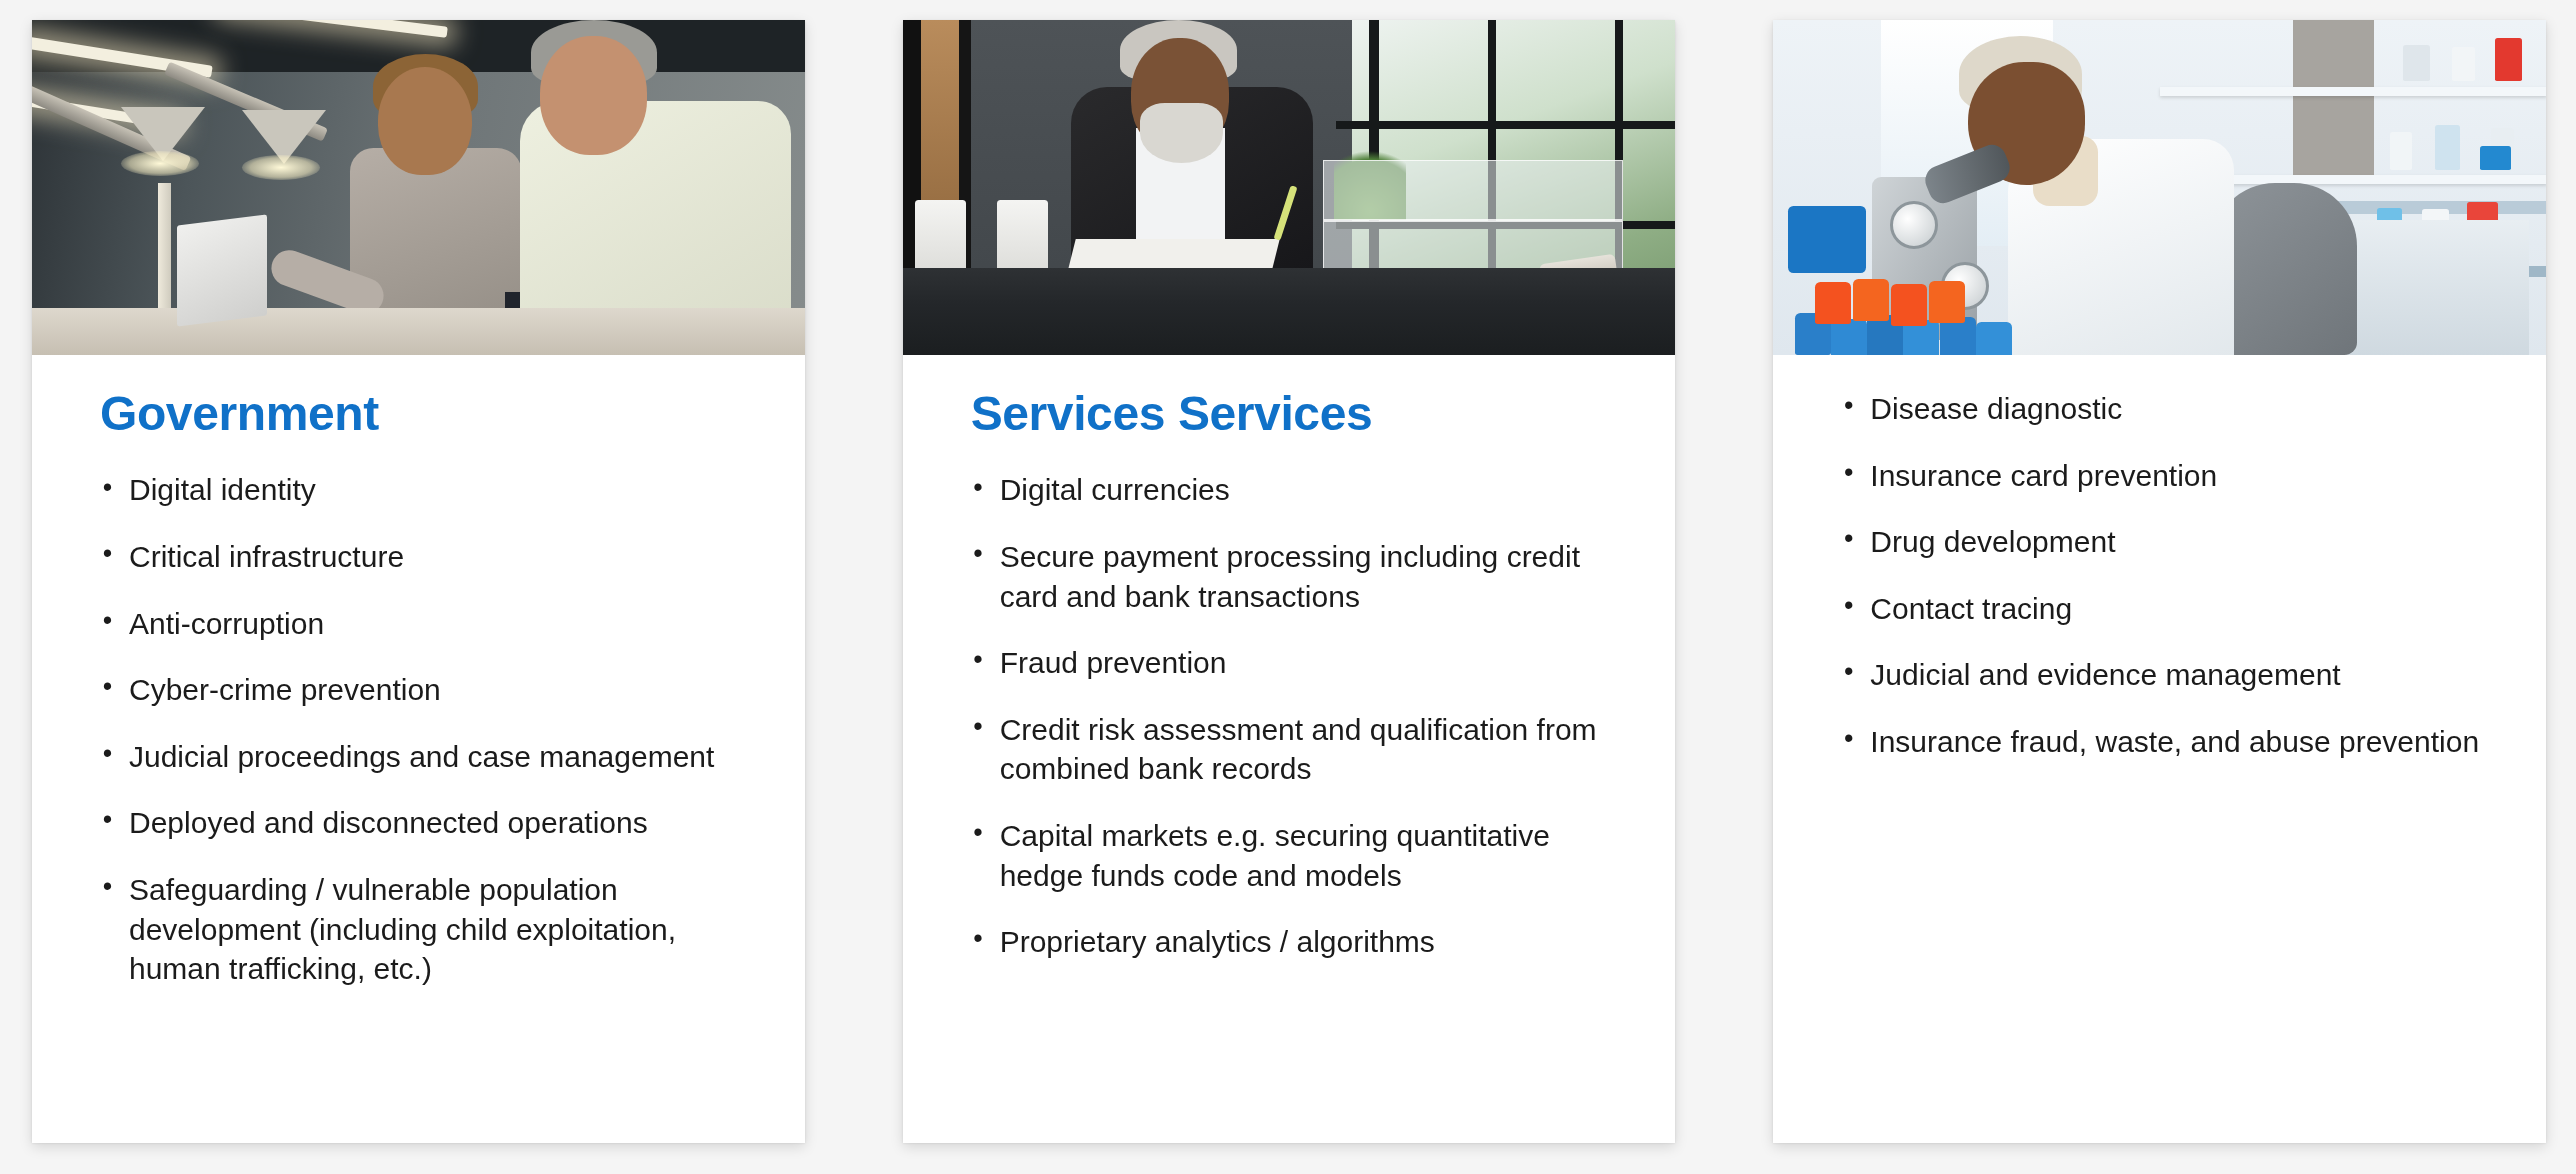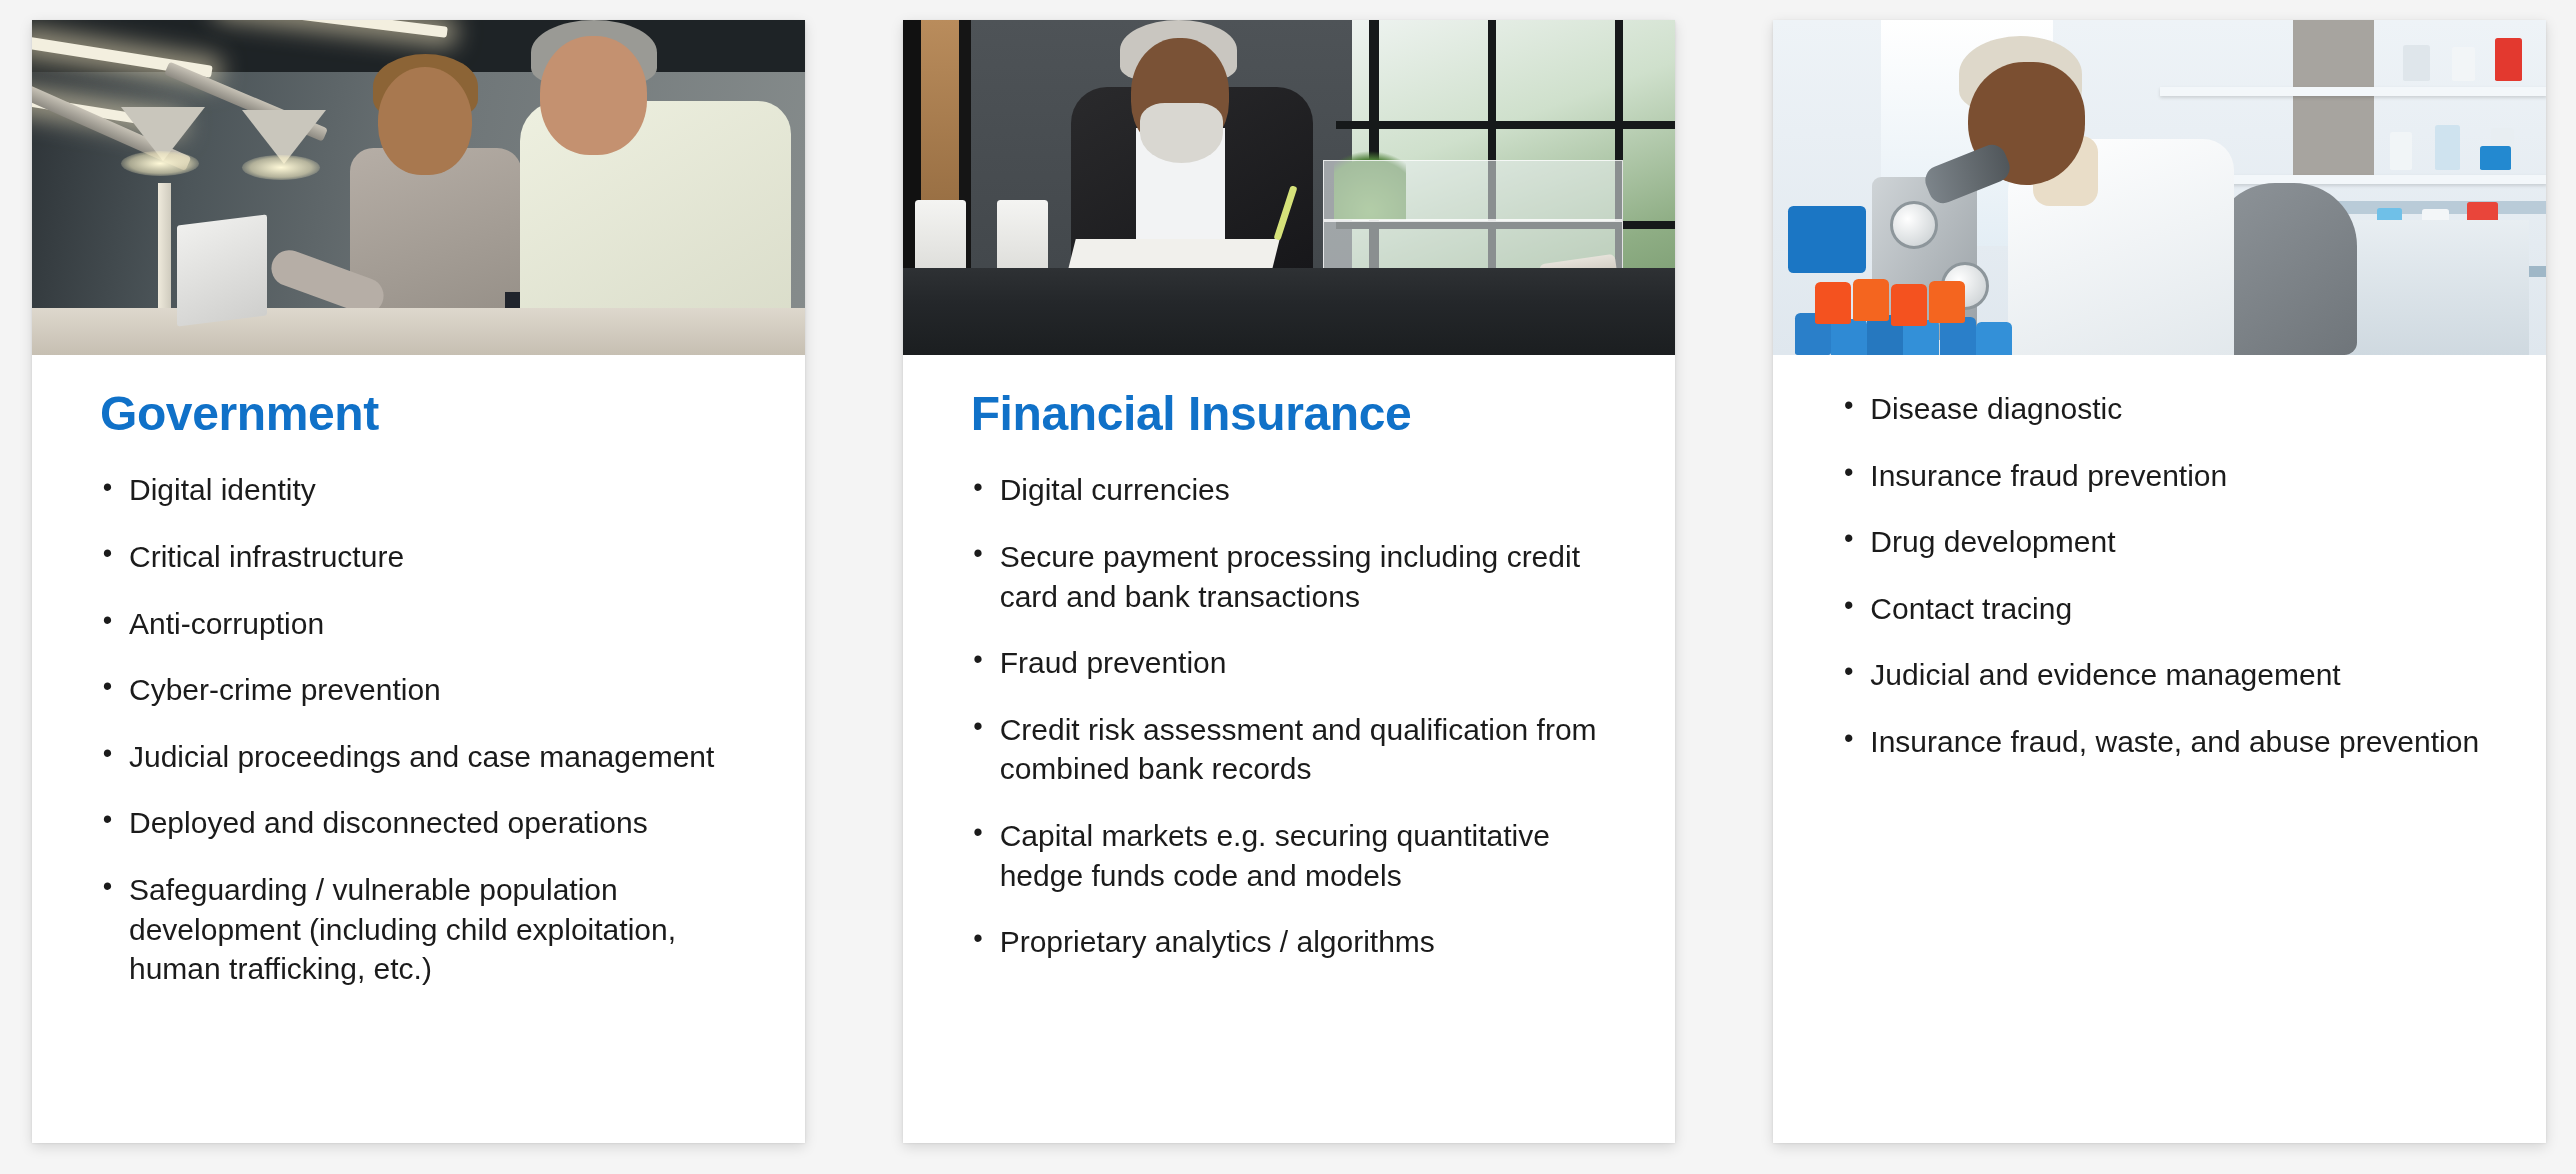--- a/index.html
+++ b/index.html
@@ -290,21 +290,21 @@
         <div class="tray"></div>
         <div class="roll"></div>
         <div class="paper"></div>
         <div class="pen"></div>
         <div class="book"></div>
         <div class="cup c1"></div>
         <div class="cup c2"></div>
         <div class="desk2"></div>
       </div>
       <div class="card-body">
-        <h2 class="card-title">Financial Insurance</h2>
+        <h2 class="card-title">Services Services</h2>
         <ul class="bullets">
           <li>Digital currencies</li>
           <li>Secure payment processing including credit card and bank transactions</li>
           <li>Fraud prevention</li>
           <li>Credit risk assessment and qualification from combined bank records</li>
           <li>Capital markets e.g. securing quantitative hedge funds code and models</li>
           <li>Proprietary analytics / algorithms</li>
         </ul>
       </div>
     </div>
@@ -349,21 +349,21 @@
           <div class="cap" style="left:181px; top:45px; background:#3390d8;"></div>
           <div class="cap" style="left:20px;  top:5.4px;  background:#f4521f;"></div>
           <div class="cap" style="left:58px;  top:1.8px;  background:#f4651f;"></div>
           <div class="cap" style="left:96px; top:7.2px;  background:#f4521f;"></div>
           <div class="cap" style="left:134px; top:3.6px;  background:#f4651f;"></div>
         </div>
       </div>
       <div class="card-body">
         <ul class="bullets">
           <li>Disease diagnostic</li>
-          <li>Insurance fraud prevention</li>
+          <li>Insurance card prevention</li>
           <li>Drug development</li>
           <li>Contact tracing</li>
           <li>Judicial and evidence management</li>
           <li>Insurance fraud, waste, and abuse prevention</li>
         </ul>
       </div>
     </div>
 
   </div>
 </div>

